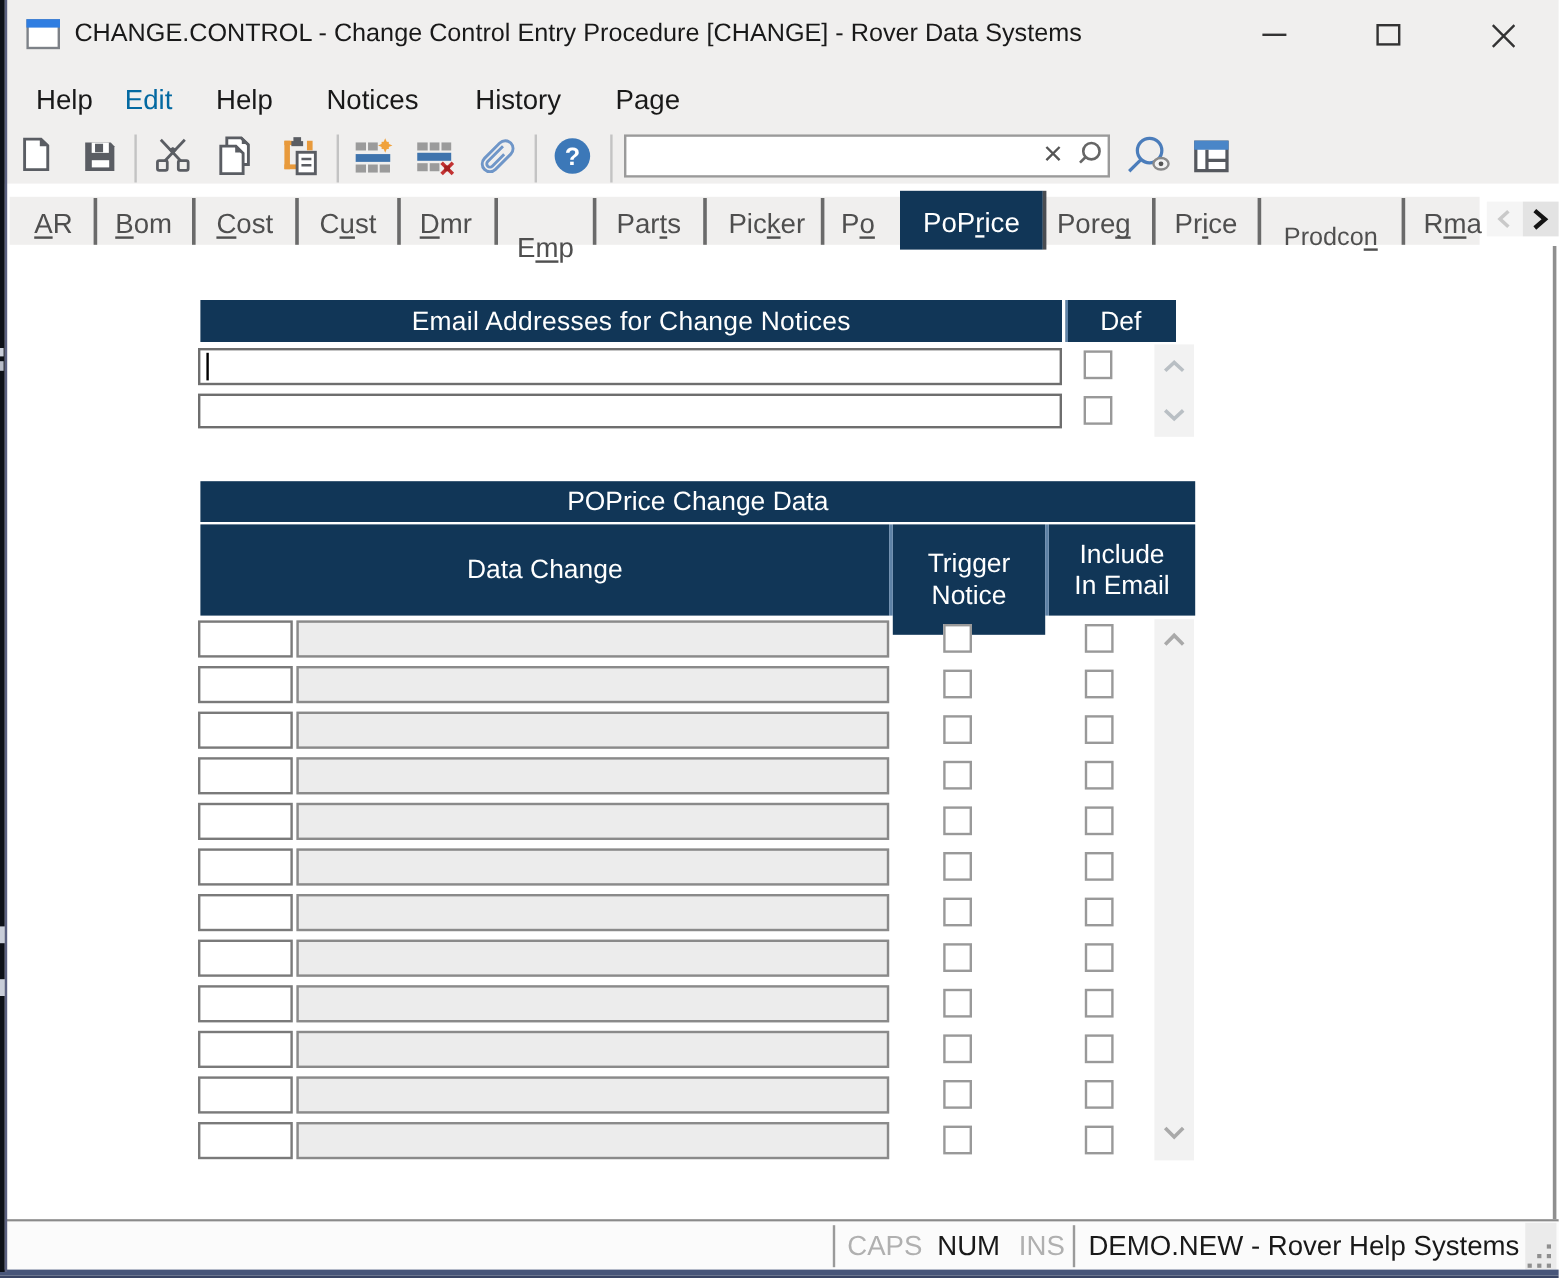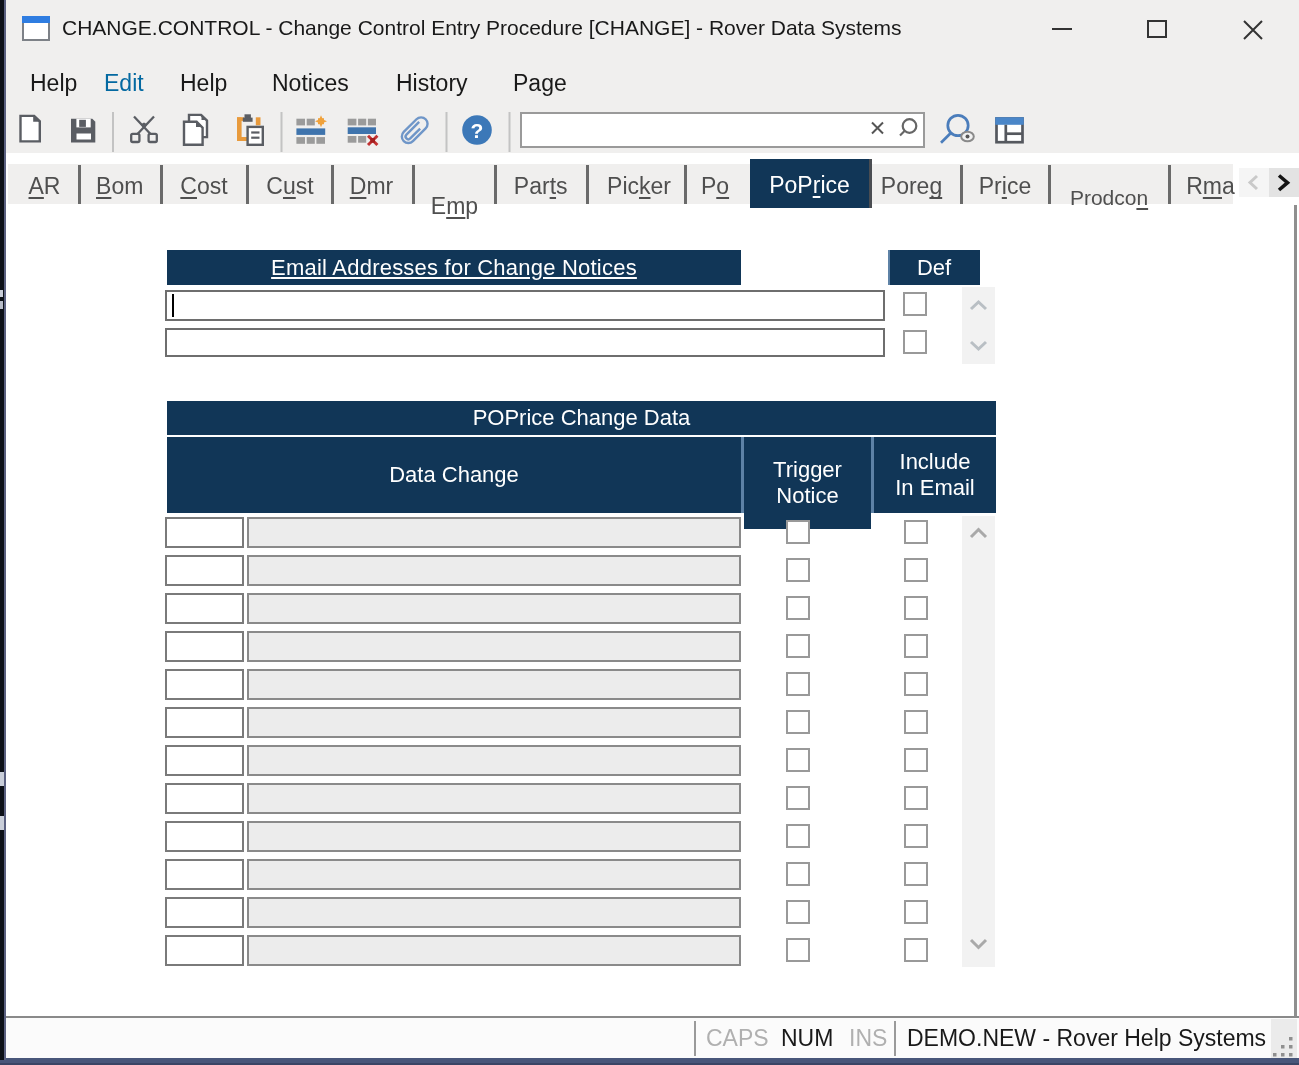--- a/index.html
+++ b/index.html
@@ -167,21 +167,21 @@
 <div class="abs" style="left:1269px;top:168px;width:30px;height:29px;background:#e3e3e3;"></div>
 <svg class="abs" style="left:1239px;top:168px;" width="60" height="29" viewBox="0 0 60 29">
   <path d="M18 8 L11 14.5 L18 21" stroke="#c9c9c9" stroke-width="3" fill="none"></path>
   <path d="M40 7.5 L48.5 14.7 L40 22" stroke="#141414" stroke-width="3.6" fill="none"></path>
 </svg>
 
 <div class="abs navy" style="left:750px;top:159px;width:119px;height:49px;"></div>
 <div class="abs" style="left:869px;top:159px;width:3px;height:49px;background:#4a4d52;"></div>
 <div class="abs wtxt" style="left:750px;top:161px;width:119px;height:49px;font-size:23px;display:flex;align-items:center;justify-content:center;">PoP<span class="u">r</span>ice</div>
 
-<div class="abs navy wtxt" style="left:167px;top:250px;width:574px;height:35px;font-size:22px;letter-spacing:0.22px;display:flex;align-items:center;justify-content:center;text-decoration:underline;">Email Addresses for Change Notices</div>
+<div class="abs navy wtxt" style="left:167px;top:250px;width:718px;height:35px;font-size:22px;letter-spacing:0.22px;display:flex;align-items:center;justify-content:center;">Email Addresses for Change Notices</div>
 <div class="abs navy wtxt" style="left:888px;top:250px;width:92px;height:35px;font-size:22px;display:flex;align-items:center;justify-content:center;">Def</div>
 <div class="abs" style="left:888px;top:250px;width:2px;height:35px;background:#5e82a6;"></div>
 <div class="abs" style="left:165px;top:290px;width:716px;height:27px;border:2px solid #6e6e6e;background:#fff;"></div>
 <div class="abs" style="left:172px;top:294px;width:2px;height:23px;background:#000;"></div>
 <div class="abs" style="left:165px;top:328px;width:716px;height:25px;border:2px solid #6e6e6e;background:#fff;"></div>
 <div class="cb" style="left:903px;top:292px;"></div>
 <div class="cb" style="left:903px;top:330px;"></div>
 <div class="abs" style="left:962px;top:287px;width:33px;height:77px;background:#f2f2f2;"></div>
 <svg class="abs" style="left:962px;top:287px;" width="33" height="77" viewBox="0 0 33 77">
   <path d="M9 22 L16.5 15 L24 22" stroke="#b9bfc4" stroke-width="3" fill="none"></path>

